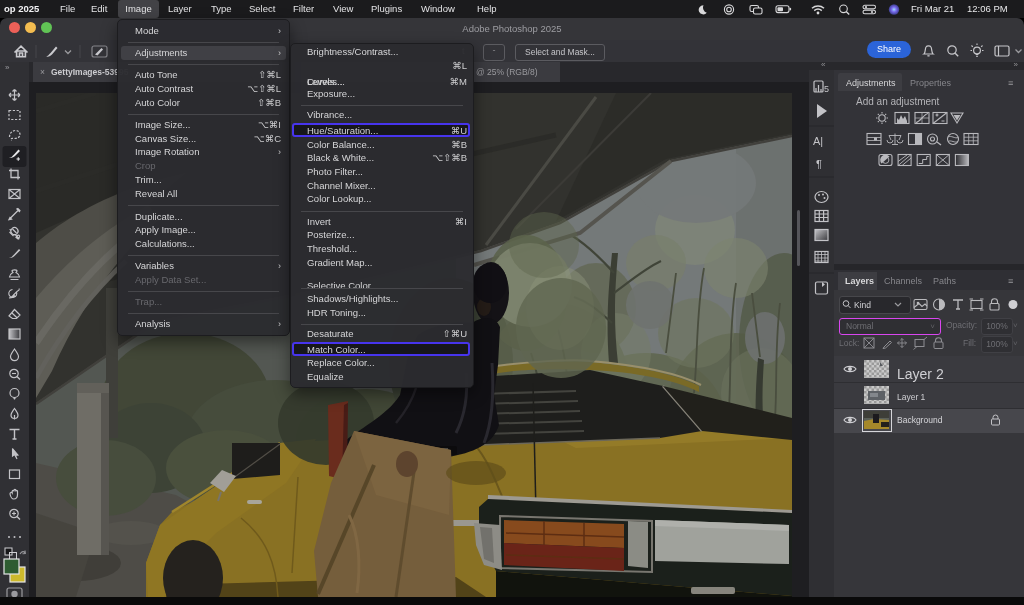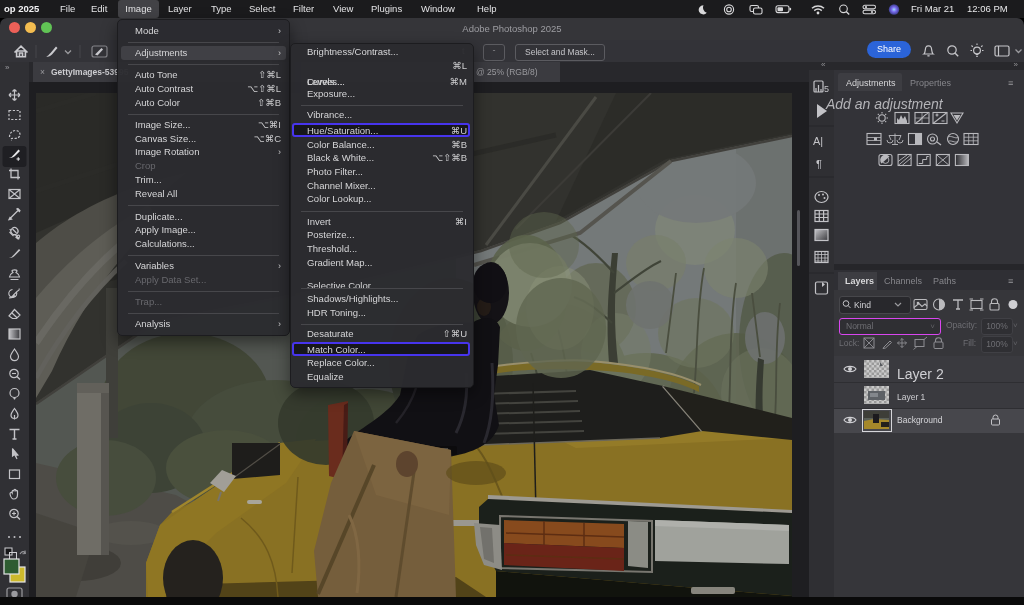--- a/index.html
+++ b/index.html
@@ -206,21 +206,21 @@
     <span style="position:absolute;left:12px;top:-2px;font-size:8px;">«</span>
     <span style="position:absolute;right:6px;top:-2px;font-size:8px;">»</span>
   </div>
 <div id="rstrip" class="abs"></div>
 <div id="rpanel" class="abs"></div>
 
 <div class="abs" style="left:838px;top:73px;width:64px;height:18px;background:#3d3d42;border-radius:2px 2px 0 0;"></div>
 <div class="abs ptab" style="left:846px;top:78px;color:#d6d6d8;">Adjustments</div>
 <div class="abs ptab" style="left:910px;top:78px;color:#86868b;">Properties</div>
 <div class="abs" style="left:1008px;top:78px;color:#9a9a9e;font-size:9px;">≡</div>
-<div class="abs" style="left:826px;top:96px;color:#b4b4b8;font-size:14px;font-style:italic;">Add an adjustment</div>
+<div class="abs" style="left:856px;top:96px;color:#b4b4b8;font-size:10px;">Add an adjustment</div>
 
 <div class="abs" style="left:834px;top:264px;width:190px;height:6px;background:#26262a;"></div>
 <div class="abs" style="left:834px;top:270px;width:190px;height:20px;background:#2f2f34;"></div>
 <div class="abs" style="left:838px;top:272px;width:39px;height:18px;background:#3d3d42;"></div>
 <div class="abs ptab" style="left:845px;top:276px;color:#d8d8da;font-weight:bold;">Layers</div>
 <div class="abs ptab" style="left:884px;top:276px;color:#86868b;">Channels</div>
 <div class="abs ptab" style="left:933px;top:276px;color:#86868b;">Paths</div>
 <div class="abs" style="left:1008px;top:276px;color:#9a9a9e;font-size:9px;">≡</div>
 <div class="abs" style="left:834px;top:290px;width:190px;height:315px;background:#36363a;"></div>
 

